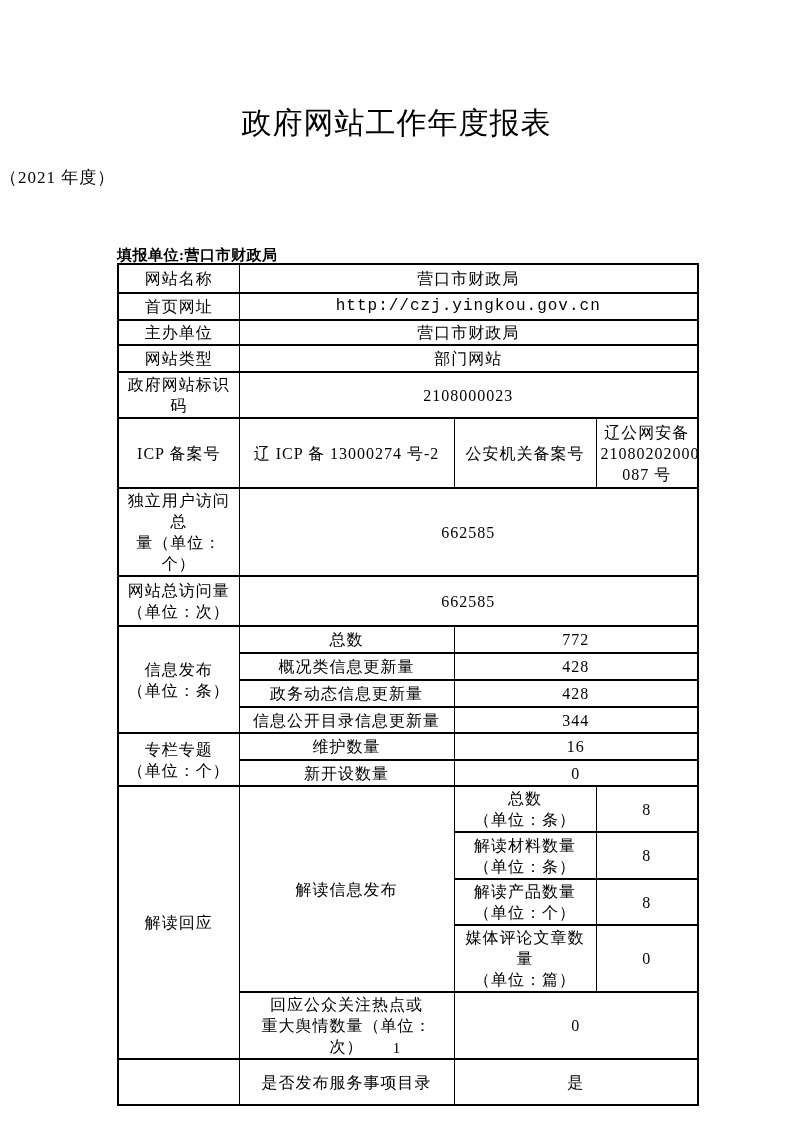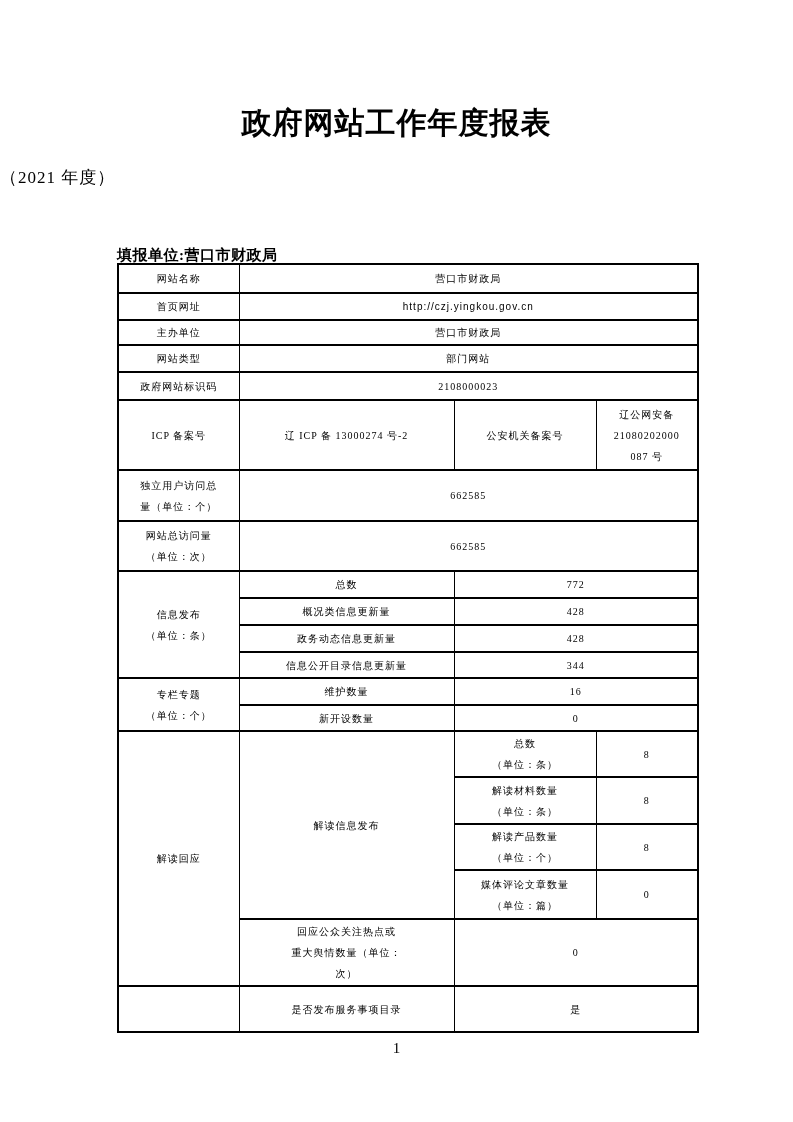--- a/index.html
+++ b/index.html
@@ -15,21 +15,21 @@
     font-family: "Liberation Serif", "DejaVu Serif", serif;
     color: #000000;
   }
   .doc-title {
     position: absolute;
     top: 103px;
     left: 0;
     width: 793px;
     text-align: center;
     font-family: "Liberation Sans", "DejaVu Sans", sans-serif;
-    font-weight: 700;
+    font-weight: 400;
     font-size: 30px;
     letter-spacing: 1px;
   }
   .doc-subtitle {
     position: absolute;
     top: 166px;
     left: 0;
     width: 793px;
     text-align: left;
     font-size: 17px;
@@ -52,32 +52,32 @@
     border-collapse: collapse;
     table-layout: fixed;
     border: 2px solid #000;
   }
   table.report td {
     border: 2px solid #000;
     border-left-width: 1px;
     border-right-width: 1px;
     text-align: center;
     vertical-align: middle;
-    font-size: 10px;
+    font-size: 16px;
     letter-spacing: 1px;
     line-height: 21px;
     padding: 1px 4px;
     overflow: hidden;
   }
   td.val {
     font-size: 15px;
     letter-spacing: 0.5px;
   }
   td.mono {
-    font-family: Liberation Sans, sans-serif;
+    font-family: Liberation Mono, monospace;
     font-size: 15px;
     letter-spacing: 0;
     margin-left: 38px;
   }
   .pre {
     white-space: pre-line;
   }
   .page-num {
     position: absolute;
     top: 1040px;

